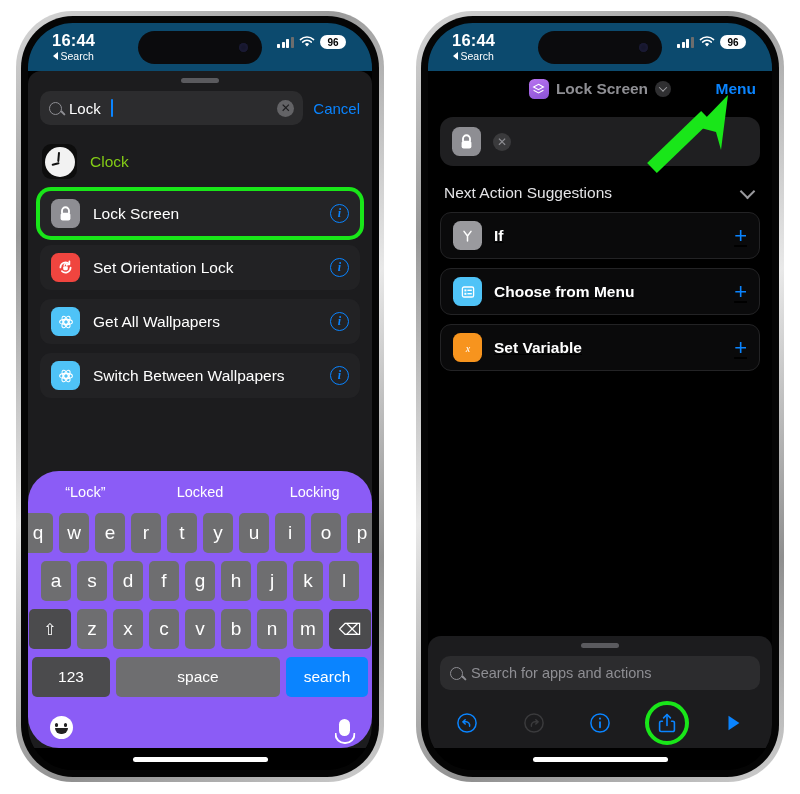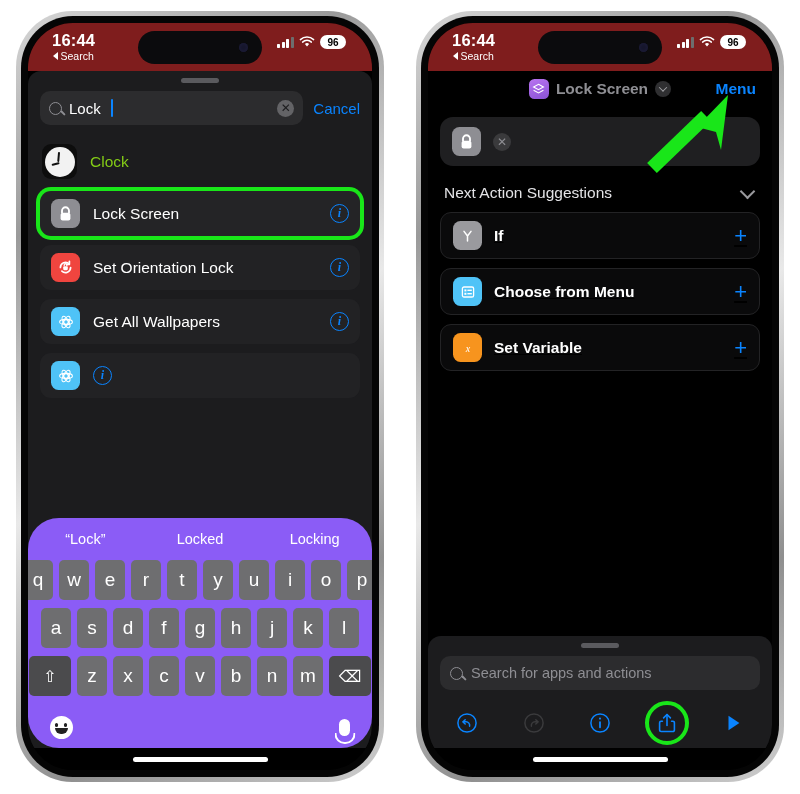--- a/index.html
+++ b/index.html
@@ -37,21 +37,21 @@
     width: 100%; height: 100%;
     border-radius: 45px;
     background: #000;
     overflow: hidden;
     display: flex; flex-direction: column;
   }
 
   
   .statusbar {
     position: relative; height: 48px; flex: 0 0 48px;
-    background: #7f1d1d;
+    background: #0c4a6e;
     display: flex; align-items: flex-start; justify-content: space-between;
     padding: 9px 26px 0 24px;
   }
   .sb-left { display: flex; flex-direction: column; align-items: center; line-height: 1; }
   .sb-time { color: #fff; font-size: 16.5px; font-weight: 700; letter-spacing: .2px; }
   .sb-back { color: #fff; font-size: 10.5px; font-weight: 500; margin-top: 2px; display: flex; align-items: center; gap: 2px; }
   .sb-back .tri { width: 0;height: 0;border-top: 4px solid transparent;border-bottom: 4px solid transparent;border-right: 5px solid #fff; }
   .sb-right { display: flex; align-items: center; gap: 5px; margin-top: 3px; }
   .bars { display: flex; align-items: flex-end; gap: 1.6px; height: 11px; }
   .bars i { width: 3px; background: #fff; border-radius: .8px; display: block; }
@@ -297,20 +297,21 @@
                   <span class="aicon" style="background:#4fc3f7;">
                     <svg width="18" height="18" viewBox="0 0 18 18">
                       <g stroke="#fff" stroke-width="1.1" fill="none">
                         <circle cx="9" cy="9" r="2.3"></circle>
                         <ellipse cx="9" cy="9" rx="6.4" ry="2.6"></ellipse>
                         <ellipse cx="9" cy="9" rx="6.4" ry="2.6" transform="rotate(60 9 9)"></ellipse>
                         <ellipse cx="9" cy="9" rx="6.4" ry="2.6" transform="rotate(120 9 9)"></ellipse>
                       </g>
                     </svg>
                   </span>
+                  <span class="label">Switch Between Wallpapers</span>
                   <span class="info">i</span>
                 </div>
               </div>
 
               <div class="keyboard">
                 <div class="predict">
                   <div>“Lock”</div>
                   <div>Locked</div>
                   <div>Locking</div>
                 </div>
@@ -341,20 +342,25 @@
                   <span class="key fn">⇧</span>
                   <span class="key">z</span>
                   <span class="key">x</span>
                   <span class="key">c</span>
                   <span class="key">v</span>
                   <span class="key">b</span>
                   <span class="key">n</span>
                   <span class="key">m</span>
                   <span class="key fn">⌫</span>
                 </div>
+                <div class="krow space">
+                  <span class="key num">123</span>
+                  <span class="key spacebar">space</span>
+                  <span class="key search">search</span>
+                </div>
                 <div class="kbbottom">
                   <span class="emoji"></span>
                   <span class="mic"></span>
                 </div>
               </div>
             </div>
           </div>
 
           <div class="homebar">
               <i></i>

